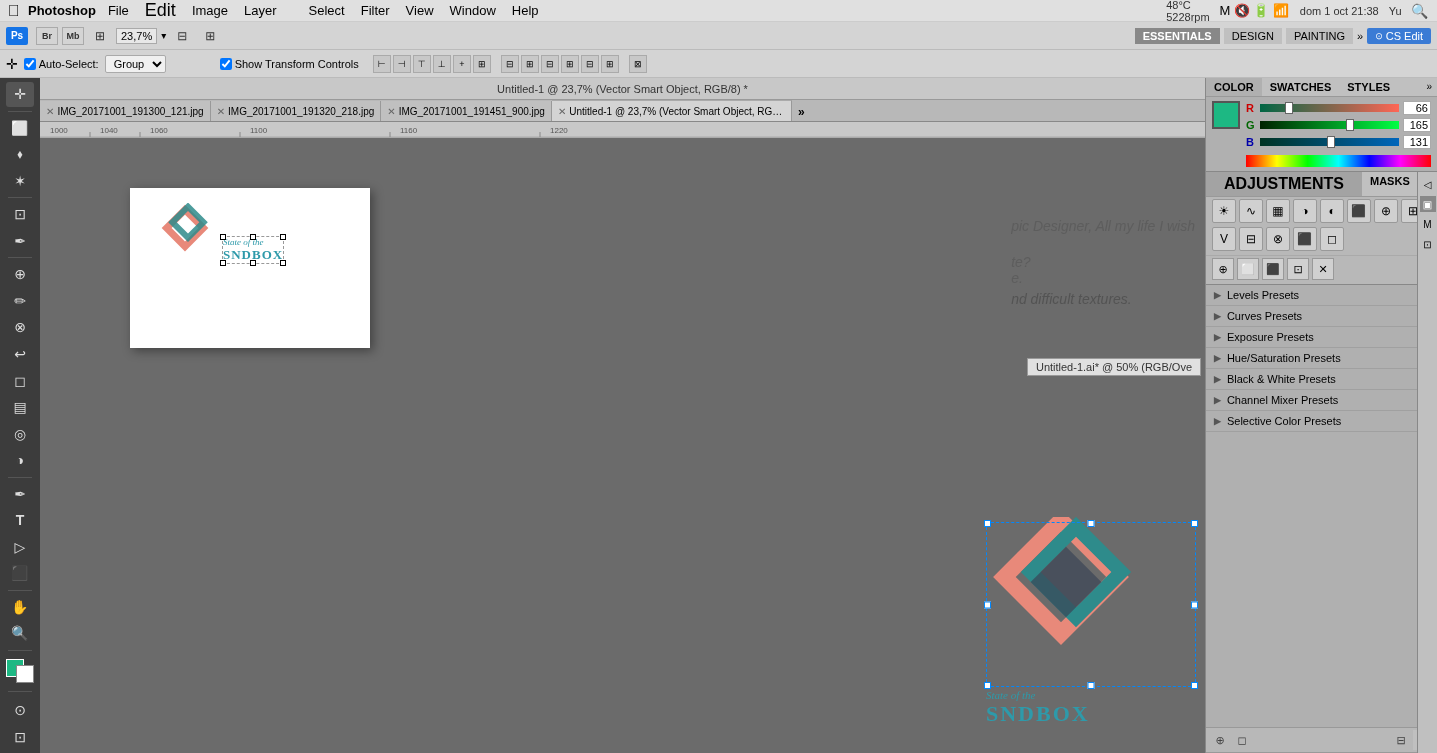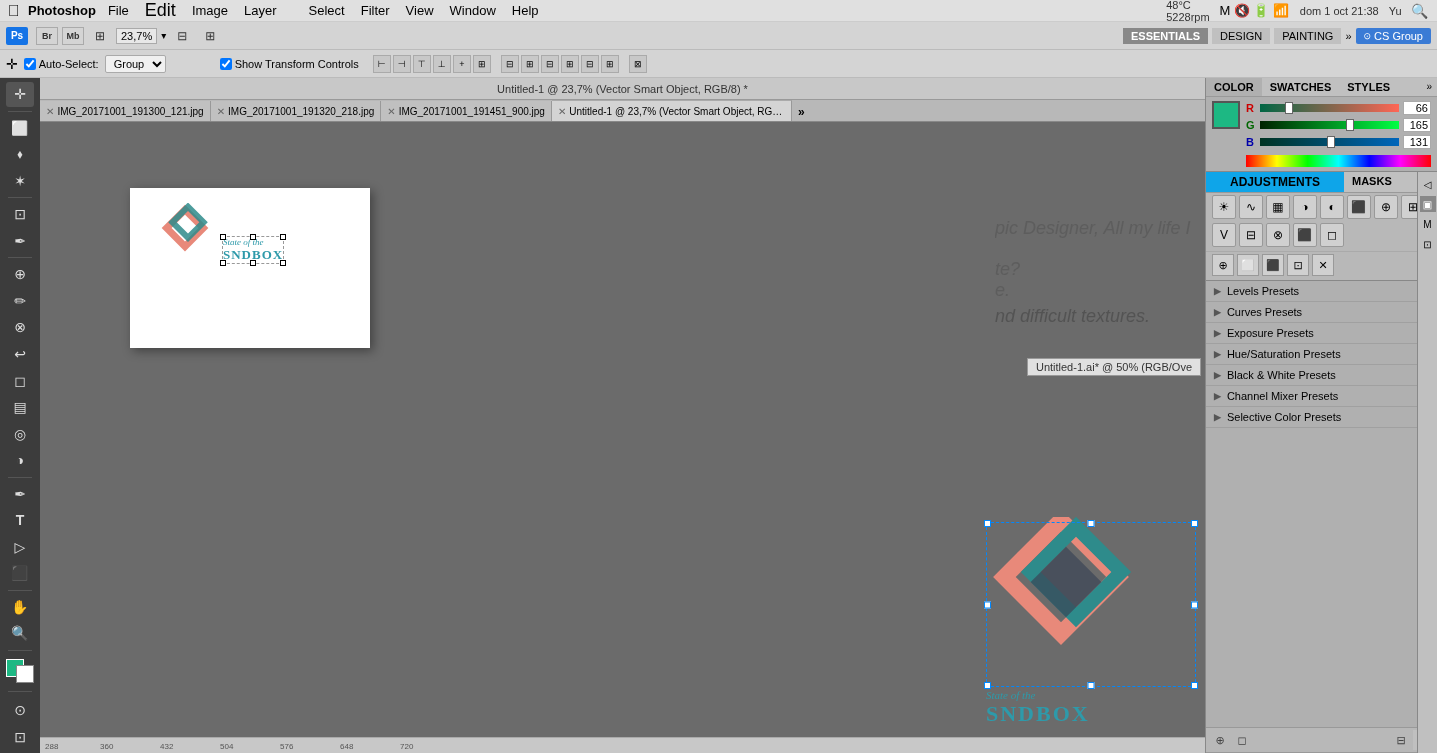--- a/index.html
+++ b/index.html
@@ -121,21 +121,21 @@
   <div style="font-size:10px; cursor:pointer;">▾</div>
   <div class="st-icon">⊟</div>
   <div class="st-icon">⊞</div>
   <div style="margin-left:auto; display:flex; gap:4px; align-items:center;">
     <div style="background:#888; color:white; padding:2px 8px; font-size:11px; font-weight:700;">ESSENTIALS</div>
     <div style="background:#c0c0c0; padding:2px 8px; font-size:11px;">DESIGN</div>
     <div style="background:#c0c0c0; padding:2px 8px; font-size:11px;">PAINTING</div>
     <div style="font-size:11px; cursor:pointer;">»</div>
     <div style="background:#3a7bd5; color:white; padding:2px 8px; font-size:11px; border-radius:2px; display:flex; align-items:center; gap:3px;">
       <span style="font-size:9px;">⊙</span>
-        <span>CS Group</span>
+        <span>CS Edit</span>
     </div>
   </div>
 </div>
 
 <div id="options-bar" style="height:28px; background:#d4d4d4; display:flex; align-items:center; padding:0 6px; gap:6px; border-bottom:1px solid #bbb;">
   <div style="font-size:14px; cursor:pointer;">✛</div>
   <label style="display:flex; align-items:center; gap:3px;">
     <input type="checkbox" checked="" style="width: 12px; height: 12px;">
     <span>Auto-Select:</span>
   </label>
@@ -224,20 +224,41 @@
         <span style="color:#666; font-size:10px;">✕</span>
         <span style="overflow:hidden; text-overflow:ellipsis; white-space:nowrap;">IMG_20171001_191451_900.jpg</span>
       </div>
       <div style="display:flex; align-items:center; padding:2px 6px; height:21px; background:#d4d4d4; border-right:1px solid #999; cursor:pointer; font-size:10px; gap:3px; max-width:240px; overflow:hidden; border-top:1px solid #aaa;">
         <span style="color:#666; font-size:10px;">✕</span>
         <span style="overflow:hidden; text-overflow:ellipsis; white-space:nowrap;">Untitled-1 @ 23,7% (Vector Smart Object, RGB/8) *</span>
       </div>
       <div style="padding:2px 6px; font-weight:bold; font-size:12px; cursor:pointer;">»</div>
     </div>
 
+    <div style="height:16px; background:#c8c8c8; border-bottom:1px solid #aaa; position:relative; overflow:hidden; display:flex; align-items:flex-end;">
+      <div style="position:absolute; left:0; top:0; right:0; bottom:0; display:flex; align-items:center;">
+        <svg width="100%" height="16" xmlns="http://www.w3.org/2000/svg">
+          <line x1="0" y1="15" x2="100%" y2="15" stroke="#aaa" stroke-width="1"></line>
+
+          <g font-size="8" fill="#555">
+            <text x="10" y="11">1000</text>
+            <line x1="50" y1="10" x2="50" y2="16" stroke="#888" stroke-width="1"></line>
+            <text x="60" y="11">1040</text>
+            <line x1="100" y1="10" x2="100" y2="16" stroke="#888" stroke-width="1"></line>
+            <text x="110" y="11">1060</text>
+            <line x1="200" y1="10" x2="200" y2="16" stroke="#888" stroke-width="1"></line>
+            <text x="210" y="11">1100</text>
+            <line x1="350" y1="10" x2="350" y2="16" stroke="#888" stroke-width="1"></line>
+            <text x="360" y="11">1160</text>
+            <line x1="500" y1="10" x2="500" y2="16" stroke="#888" stroke-width="1"></line>
+            <text x="510" y="11">1220</text>
+          </g>
+        </svg>
+      </div>
+    </div>
 
     <div style="position:absolute; top:110px; left:90px; width:240px; height:160px; background:white; box-shadow:3px 3px 10px rgba(0,0,0,0.4);">
 
       <svg width="70" height="70" viewBox="0 0 70 70" style="position:absolute; top:15px; left:20px;" xmlns="http://www.w3.org/2000/svg">
 
         <g transform="rotate(45, 35, 35)">
           <rect x="15" y="15" width="26" height="26" fill="none" stroke="#e8897a" stroke-width="7"></rect>
         </g>
 
         <g transform="rotate(45, 38, 32)">
@@ -255,35 +276,22 @@
         <div style="position:absolute; bottom:-3px; right:-3px; width:6px; height:6px; background:white; border:1px solid #000;"></div>
         <div style="position:absolute; top:-3px; left:50%; transform:translateX(-50%); width:6px; height:6px; background:white; border:1px solid #000;"></div>
         <div style="position:absolute; bottom:-3px; left:50%; transform:translateX(-50%); width:6px; height:6px; background:white; border:1px solid #000;"></div>
       </div>
     </div>
 
     <div style="position:absolute; top:280px; right:4px; background:#e0e0e0; border:1px solid #999; padding:2px 8px; font-size:11px; color:#333; white-space:nowrap;">
       <span>Untitled-1.ai* @ 50% (RGB/Ove</span>
     </div>
 
-    <div style="position:absolute; bottom:0; left:0; right:0; height:16px; background:#c8c8c8; border-top:1px solid #aaa; display:flex; align-items:center; overflow:hidden;">
-      <svg width="100%" height="16" xmlns="http://www.w3.org/2000/svg">
-        <g font-size="8" fill="#555">
-          <text x="5" y="11">288</text>
-          <text x="60" y="11">360</text>
-          <text x="120" y="11">432</text>
-          <text x="180" y="11">504</text>
-          <text x="240" y="11">576</text>
-          <text x="300" y="11">648</text>
-          <text x="360" y="11">720</text>
-        </g>
-      </svg>
-    </div>
-
-    <div style="position:absolute; top:140px; right:10px; color:rgba(80,80,80,0.5); font-size:18px; font-style:italic; white-space:nowrap; max-width:200px; overflow:hidden;">
+
+    <div style="position:absolute; top:140px; right:10px; color:rgba(80,80,80,0.5); font-size:14px; font-style:italic; white-space:nowrap; max-width:200px; overflow:hidden;">
       <div>pic Designer, All my life I wish</div>
       <div style="margin-top:20px;">te?</div>
       <div>e.</div>
       <div style="margin-top:5px; font-style:italic; color:rgba(60,60,60,0.5);">nd difficult textures.</div>
     </div>
 
     <div style="position:absolute; bottom:16px; right:4px; width:220px; height:220px; overflow:hidden;">
       <svg width="220" height="180" viewBox="0 0 220 180" xmlns="http://www.w3.org/2000/svg">
 
         <g transform="translate(80,60) rotate(45)">
@@ -362,21 +370,21 @@
             <span style="width:28px; text-align:right; font-size:11px; background:white; border:1px solid #aaa; padding:0 2px;">131</span>
           </div>
         </div>
       </div>
 
       <div style="height:12px; margin:2px 6px 4px 40px; background:linear-gradient(to right, #ff0000, #ffff00, #00ff00, #00ffff, #0000ff, #ff00ff, #ff0000); cursor:crosshair;"></div>
     </div>
 
     <div style="background:#b0b0b0; border-bottom:1px solid #888; flex-shrink:0;">
       <div style="display:flex; background:#c0c0c0; border-bottom:1px solid #999;">
-        <div style="padding:3px 24px; font-size:12px; font-weight:700; background:#0ea5e9; cursor:pointer;">ADJUSTMENTS</div>
+        <div style="padding:3px 18px; font-size:16px; font-weight:700; background:#a3a3a3; cursor:pointer;">ADJUSTMENTS</div>
         <div style="padding:3px 8px; font-size:11px; font-weight:700; background:#c0c0c0; cursor:pointer;">MASKS</div>
         <div style="margin-left:auto; padding:3px 5px; cursor:pointer; font-size:10px;">»</div>
       </div>
 
       <div style="display:flex; flex-wrap:wrap; padding:2px 6px; gap:3px; background:#b8b8b8;">
         <div style="width:24px; height:24px; background:#d0d0d0; border:1px solid #999; display:flex; align-items:center; justify-content:center; font-size:12px; cursor:pointer; border-radius:2px;">☀</div>
         <div style="width:24px; height:24px; background:#d0d0d0; border:1px solid #999; display:flex; align-items:center; justify-content:center; font-size:12px; cursor:pointer; border-radius:2px;">∿</div>
         <div style="width:24px; height:24px; background:#d0d0d0; border:1px solid #999; display:flex; align-items:center; justify-content:center; font-size:12px; cursor:pointer; border-radius:2px;">▦</div>
         <div style="width:24px; height:24px; background:#d0d0d0; border:1px solid #999; display:flex; align-items:center; justify-content:center; font-size:12px; cursor:pointer; border-radius:2px;">◑</div>
         <div style="width:24px; height:24px; background:#d0d0d0; border:1px solid #999; display:flex; align-items:center; justify-content:center; font-size:12px; cursor:pointer; border-radius:2px;">◐</div>

